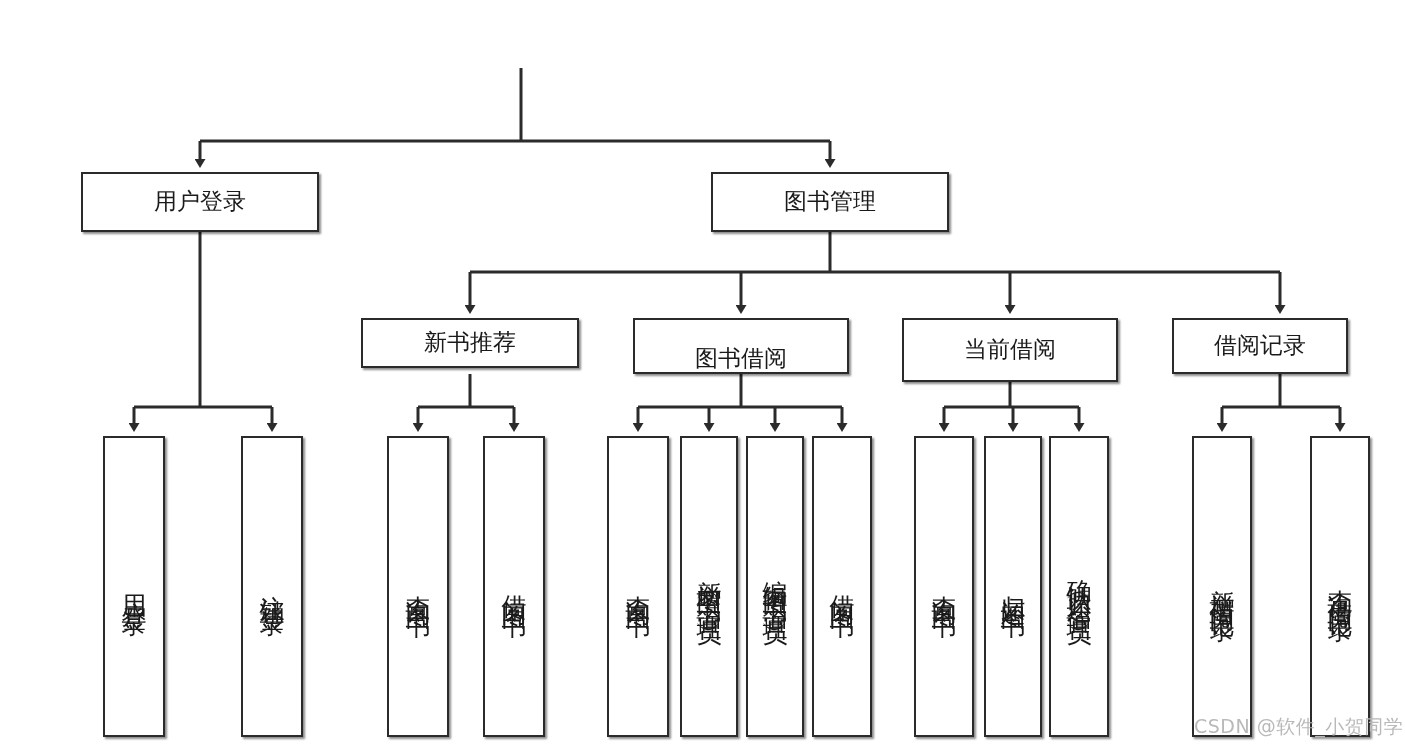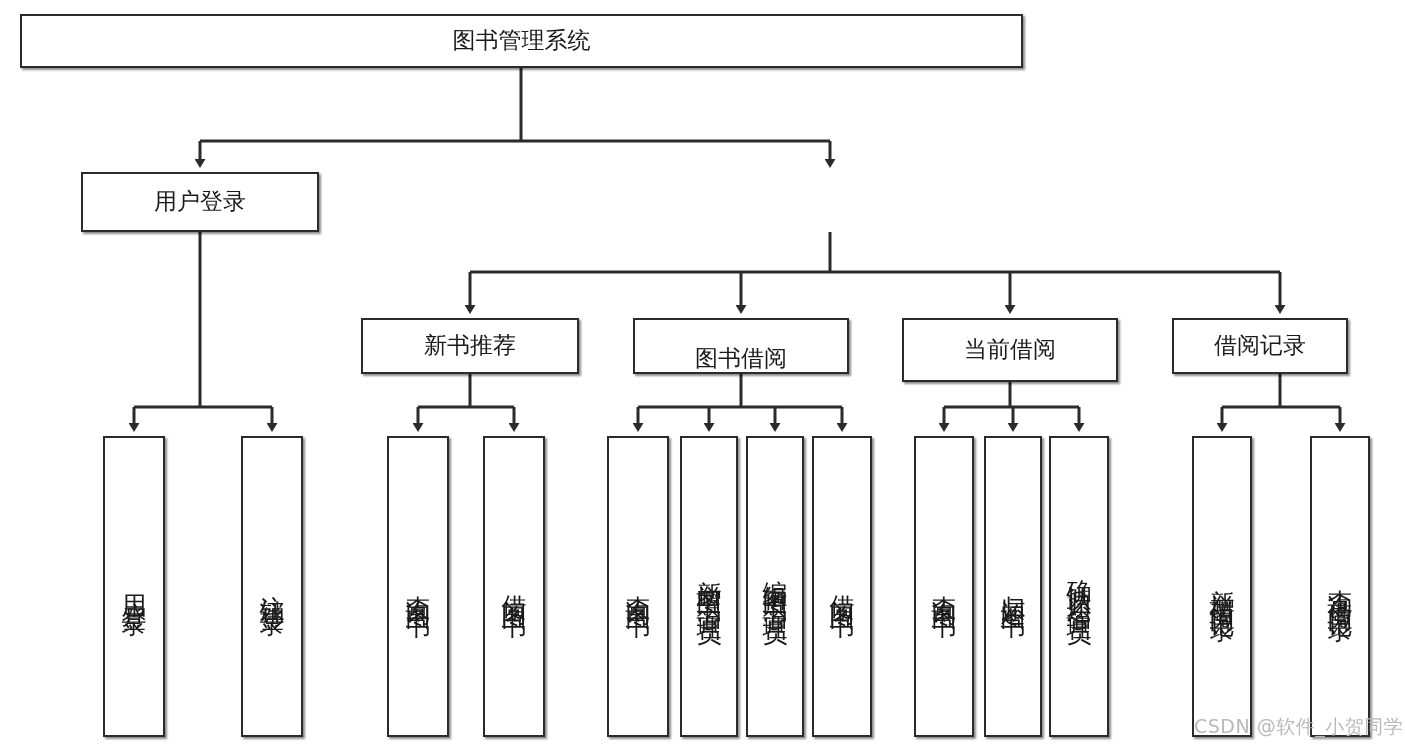--- a/index.html
+++ b/index.html
@@ -122,30 +122,30 @@
       <path d="M1013,407 L1013,424" marker-end="url(#arrow)"></path>
       <path d="M1079,407 L1079,424" marker-end="url(#arrow)"></path>
 
       <path d="M1280,374 L1280,407"></path>
       <path d="M1222,407 L1340,407"></path>
       <path d="M1222,407 L1222,424" marker-end="url(#arrow)"></path>
       <path d="M1340,407 L1340,424" marker-end="url(#arrow)"></path>
     </g>
   </svg>
 
-  <div class="node horizontal" style="left:20px; top:14px; width:1003px; height:54px;">
-    <span class="node-label">图书管理系统</span>
-  </div>
 
   <div class="node horizontal" style="left:81px; top:172px; width:238px; height:60px;">
     <span class="node-label">用户登录</span>
   </div>
 
-
-  <div class="node horizontal" style="left:361px; top:318px; width:218px; height:56px;">
+  <div class="node horizontal" style="left:711px; top:172px; width:238px; height:60px;">
+    <span class="node-label">图书管理</span>
+  </div>
+
+  <div class="node horizontal" style="left:361px; top:318px; width:218px; height:50px;">
     <span class="node-label">新书推荐</span>
   </div>
 
   <div class="node horizontal" style="left:633px; top:318px; width:216px; height:56px;align-items:flex-end;">
     <span class="node-label">图书借阅</span>
   </div>
 
   <div class="node horizontal" style="left:902px; top:318px; width:216px; height:64px;">
     <span class="node-label">当前借阅</span>
   </div>

